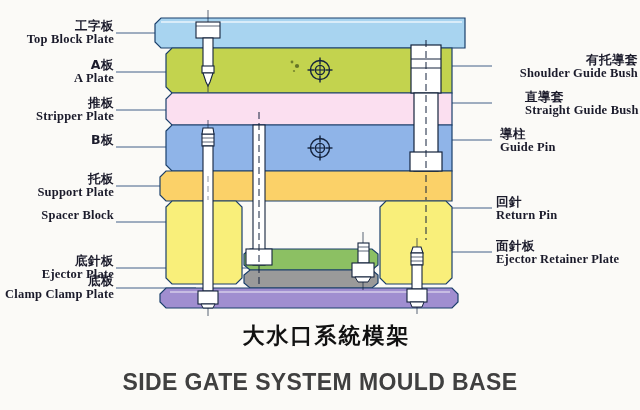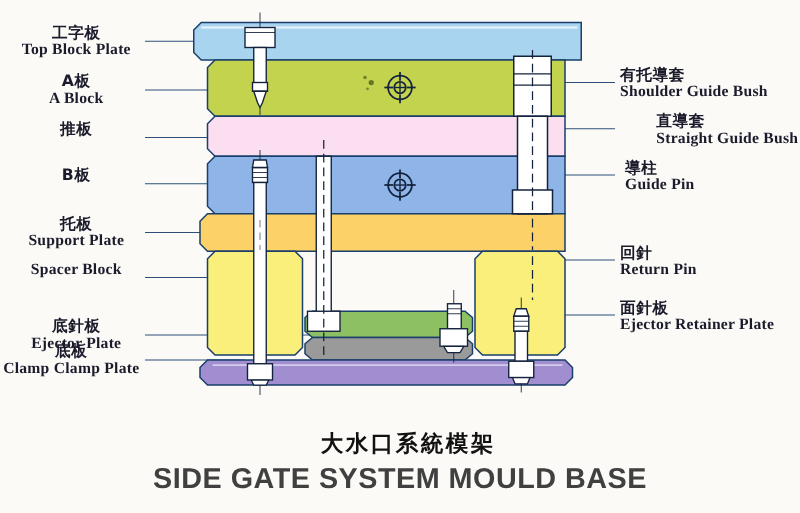--- a/index.html
+++ b/index.html
@@ -10,25 +10,25 @@
     overflow:hidden;
     position:relative;
   }
   #stage{position:absolute;left:0;top:0;width:640px;height:410px;}
   #stage svg{position:absolute;left:0;top:0;}
 
   .lbl{position:absolute;color:#1b1b2b;line-height:1.02;}
   .lbl .cn{font-size:12.5px;font-weight:700;letter-spacing:.5px;font-family:"DejaVu Sans","Liberation Sans",sans-serif;}
   .lbl .en{font-size:12.5px;font-weight:700;font-family:"Liberation Serif",serif;letter-spacing:.2px;}
   .lbl.r{text-align:left;}
-  .lbl.l{text-align:center;}
+  .lbl.l{text-align:right;}
 
   #title{position:absolute;left:0;right:0;bottom:14px;text-align:center;}
-  #title .t-cn{font-size:18px;font-weight:700;letter-spacing:2px;color:#111;
-    font-family:"DejaVu Sans","Liberation Sans",sans-serif;margin-bottom:2px;padding-left:13px;}
+  #title .t-cn{font-size:22px;font-weight:700;letter-spacing:2px;color:#111;
+    font-family:"DejaVu Sans","Liberation Sans",sans-serif;margin-bottom:18px;padding-left:13px;}
   #title .t-en{font-size:23px;font-weight:700;letter-spacing:.4px;color:#404040;
     font-family:"Liberation Sans",sans-serif;}
 </style>
 </head>
 <body style="background: rgb(251, 250, 247);">
 
 <div id="stage">
 <svg width="640" height="410" viewBox="0 0 640 410" xmlns="http://www.w3.org/2000/svg">
   <defs>
     <g id="crosshair">
@@ -180,45 +180,46 @@
   </g>
 </svg>
 </div>
 
 <div class="lbl l" style="left:8px;top:20px;width:106px;">
   <div class="cn">工字板</div>
   <div class="en">Top Block Plate</div>
 </div>
 <div class="lbl l" style="left:8px;top:59px;width:106px;">
   <div class="cn">A板</div>
-  <div class="en">A Block</div>
+  <div class="en">A Plate</div>
 </div>
 <div class="lbl l" style="left:8px;top:97px;width:106px;">
   <div class="cn">推板</div>
+  <div class="en">Stripper Plate</div>
 </div>
 <div class="lbl l" style="left:8px;top:134px;width:106px;">
   <div class="cn">B板</div>
 </div>
 <div class="lbl l" style="left:8px;top:173px;width:106px;">
   <div class="cn">托板</div>
   <div class="en">Support Plate</div>
 </div>
 <div class="lbl l" style="left:8px;top:209px;width:106px;">
   <div class="en">Spacer Block</div>
 </div>
 <div class="lbl l" style="left:8px;top:255px;width:106px;">
   <div class="cn">底針板</div>
   <div class="en">Ejector Plate</div>
 </div>
 <div class="lbl l" style="left:0px;top:275px;width:114px;">
   <div class="cn">底板</div>
   <div class="en">Clamp Clamp Plate</div>
 </div>
 
-<div class="lbl r" style="left:496px;top:54px;width:142px;">
+<div class="lbl r" style="left:496px;top:54px;width:142px;text-align:right;">
   <div class="cn">有托導套</div>
   <div class="en">Shoulder Guide Bush</div>
 </div>
 <div class="lbl r" style="left:496px;top:91px;width:142px;margin-left:29px;">
   <div class="cn">直導套</div>
   <div class="en">Straight Guide Bush</div>
 </div>
 <div class="lbl r" style="left:500px;top:128px;width:142px;">
   <div class="cn">導柱</div>
   <div class="en">Guide Pin</div>

